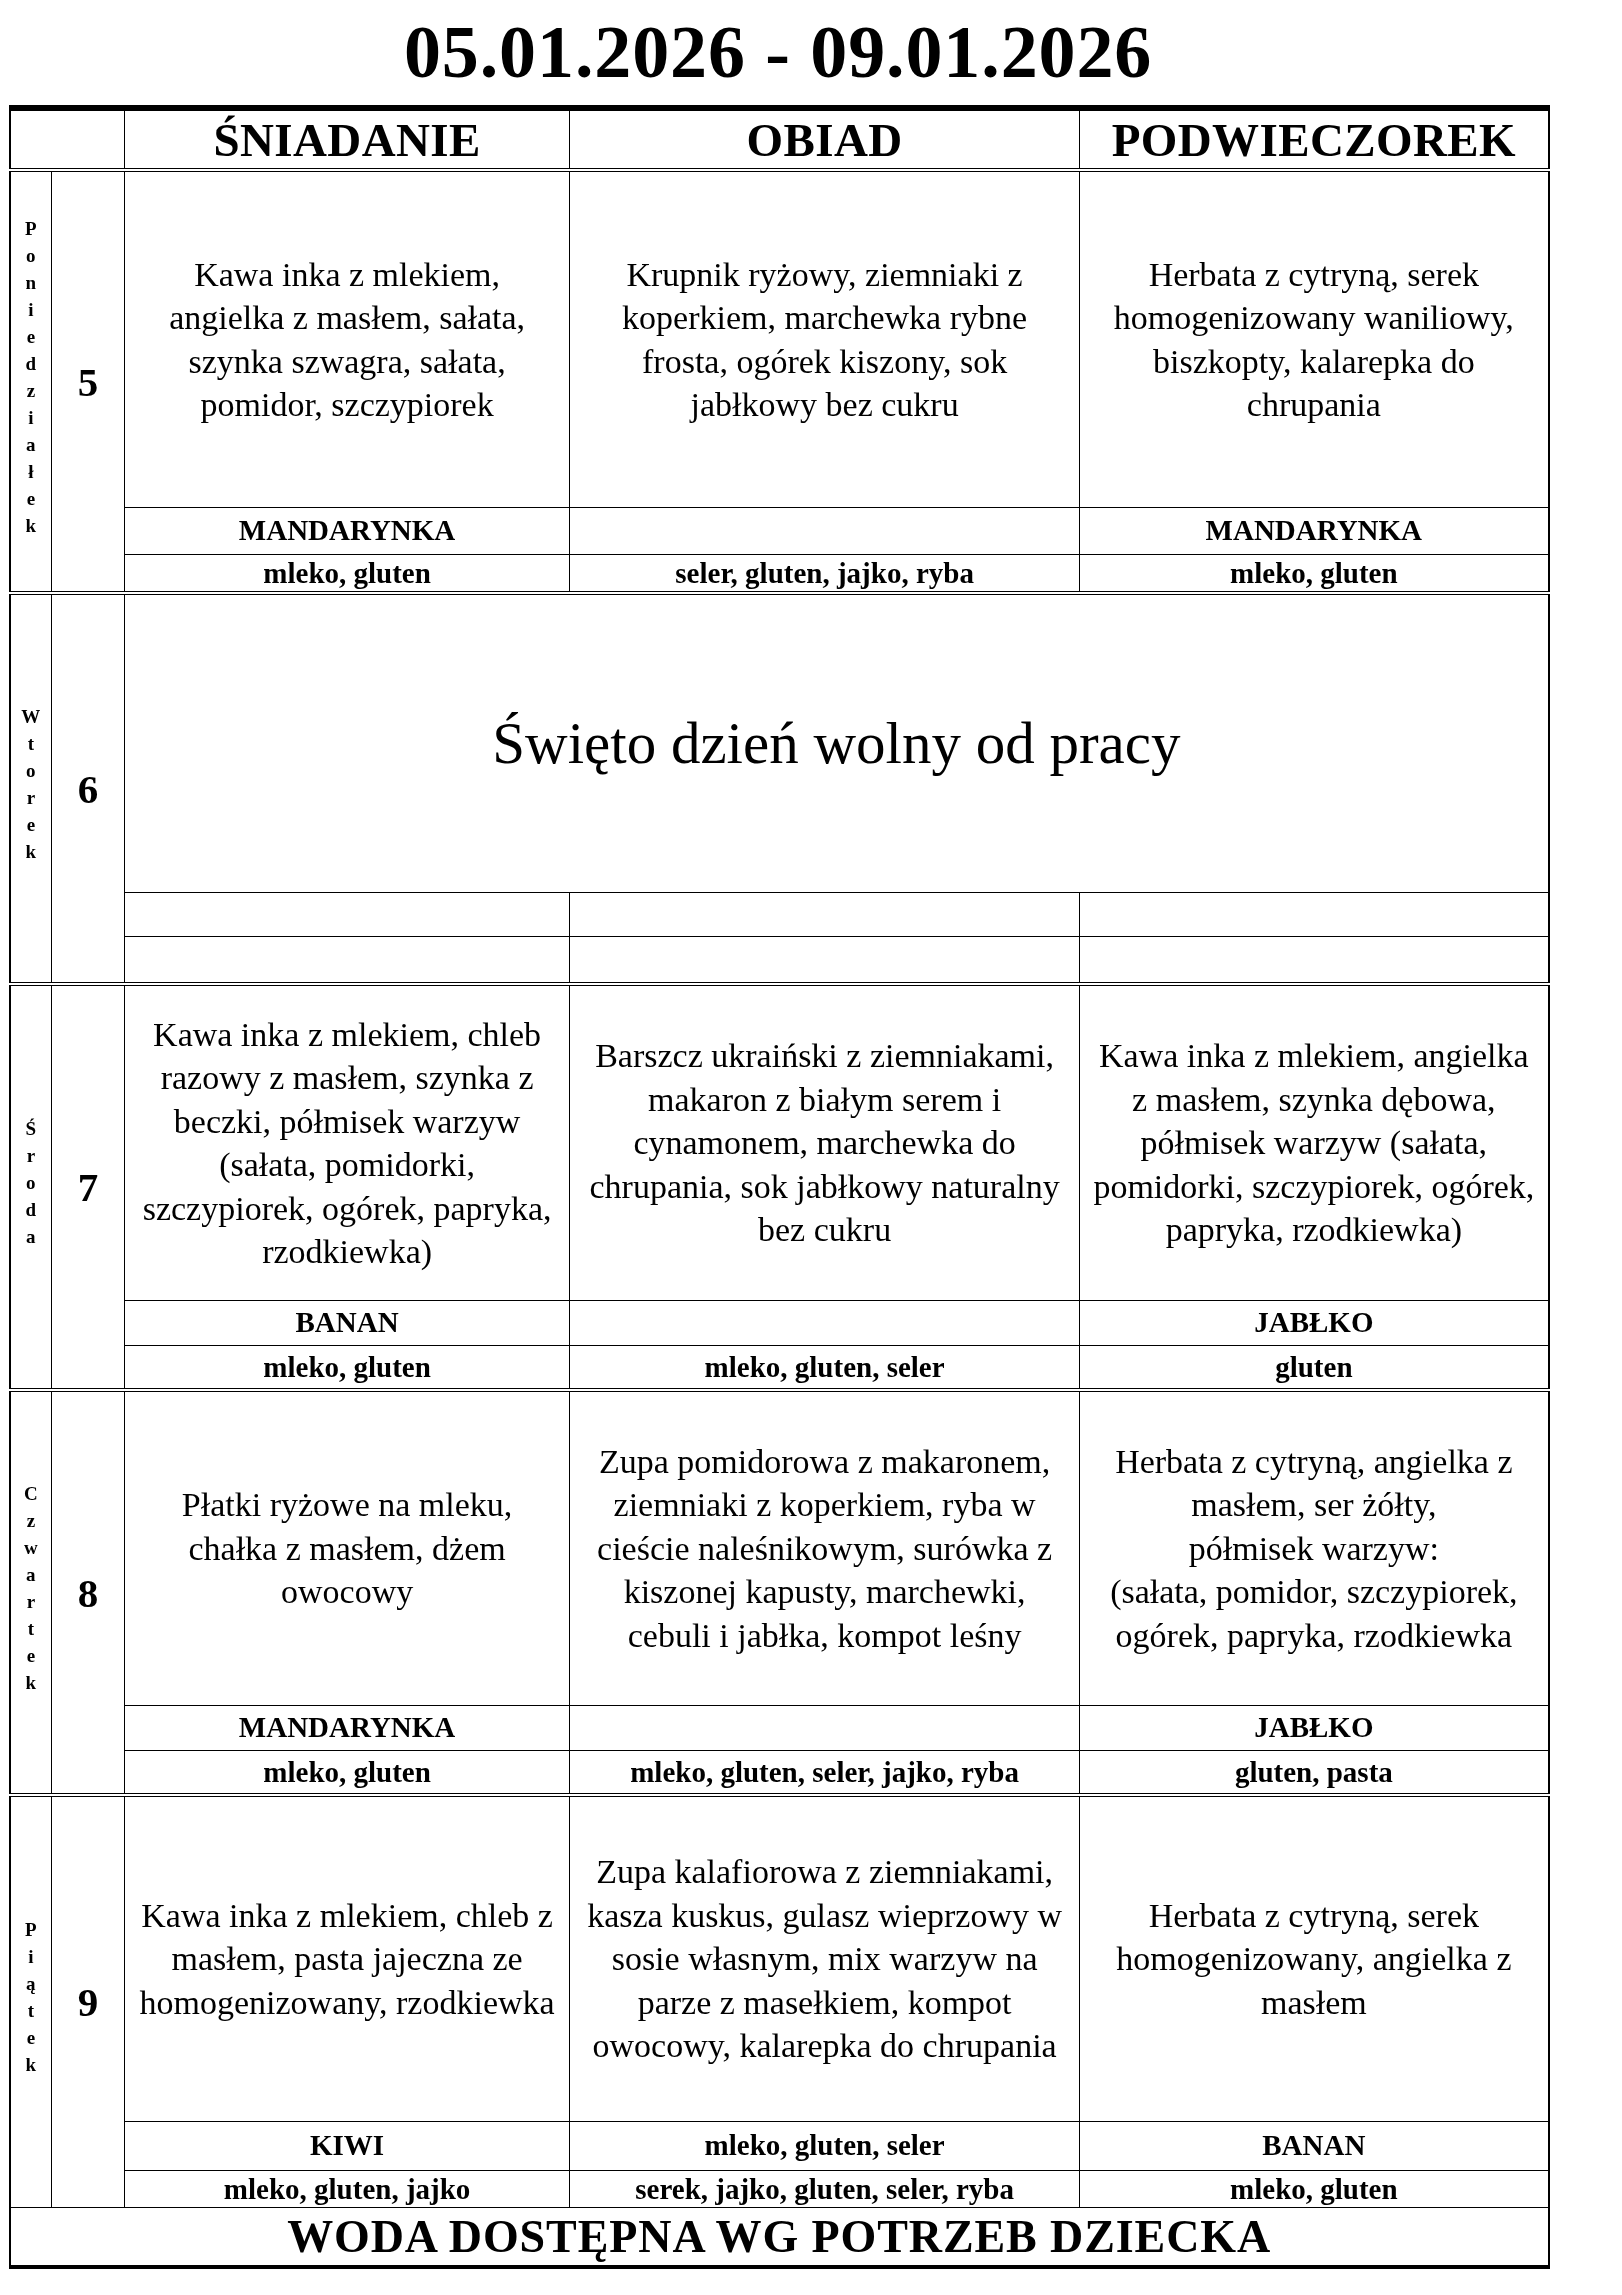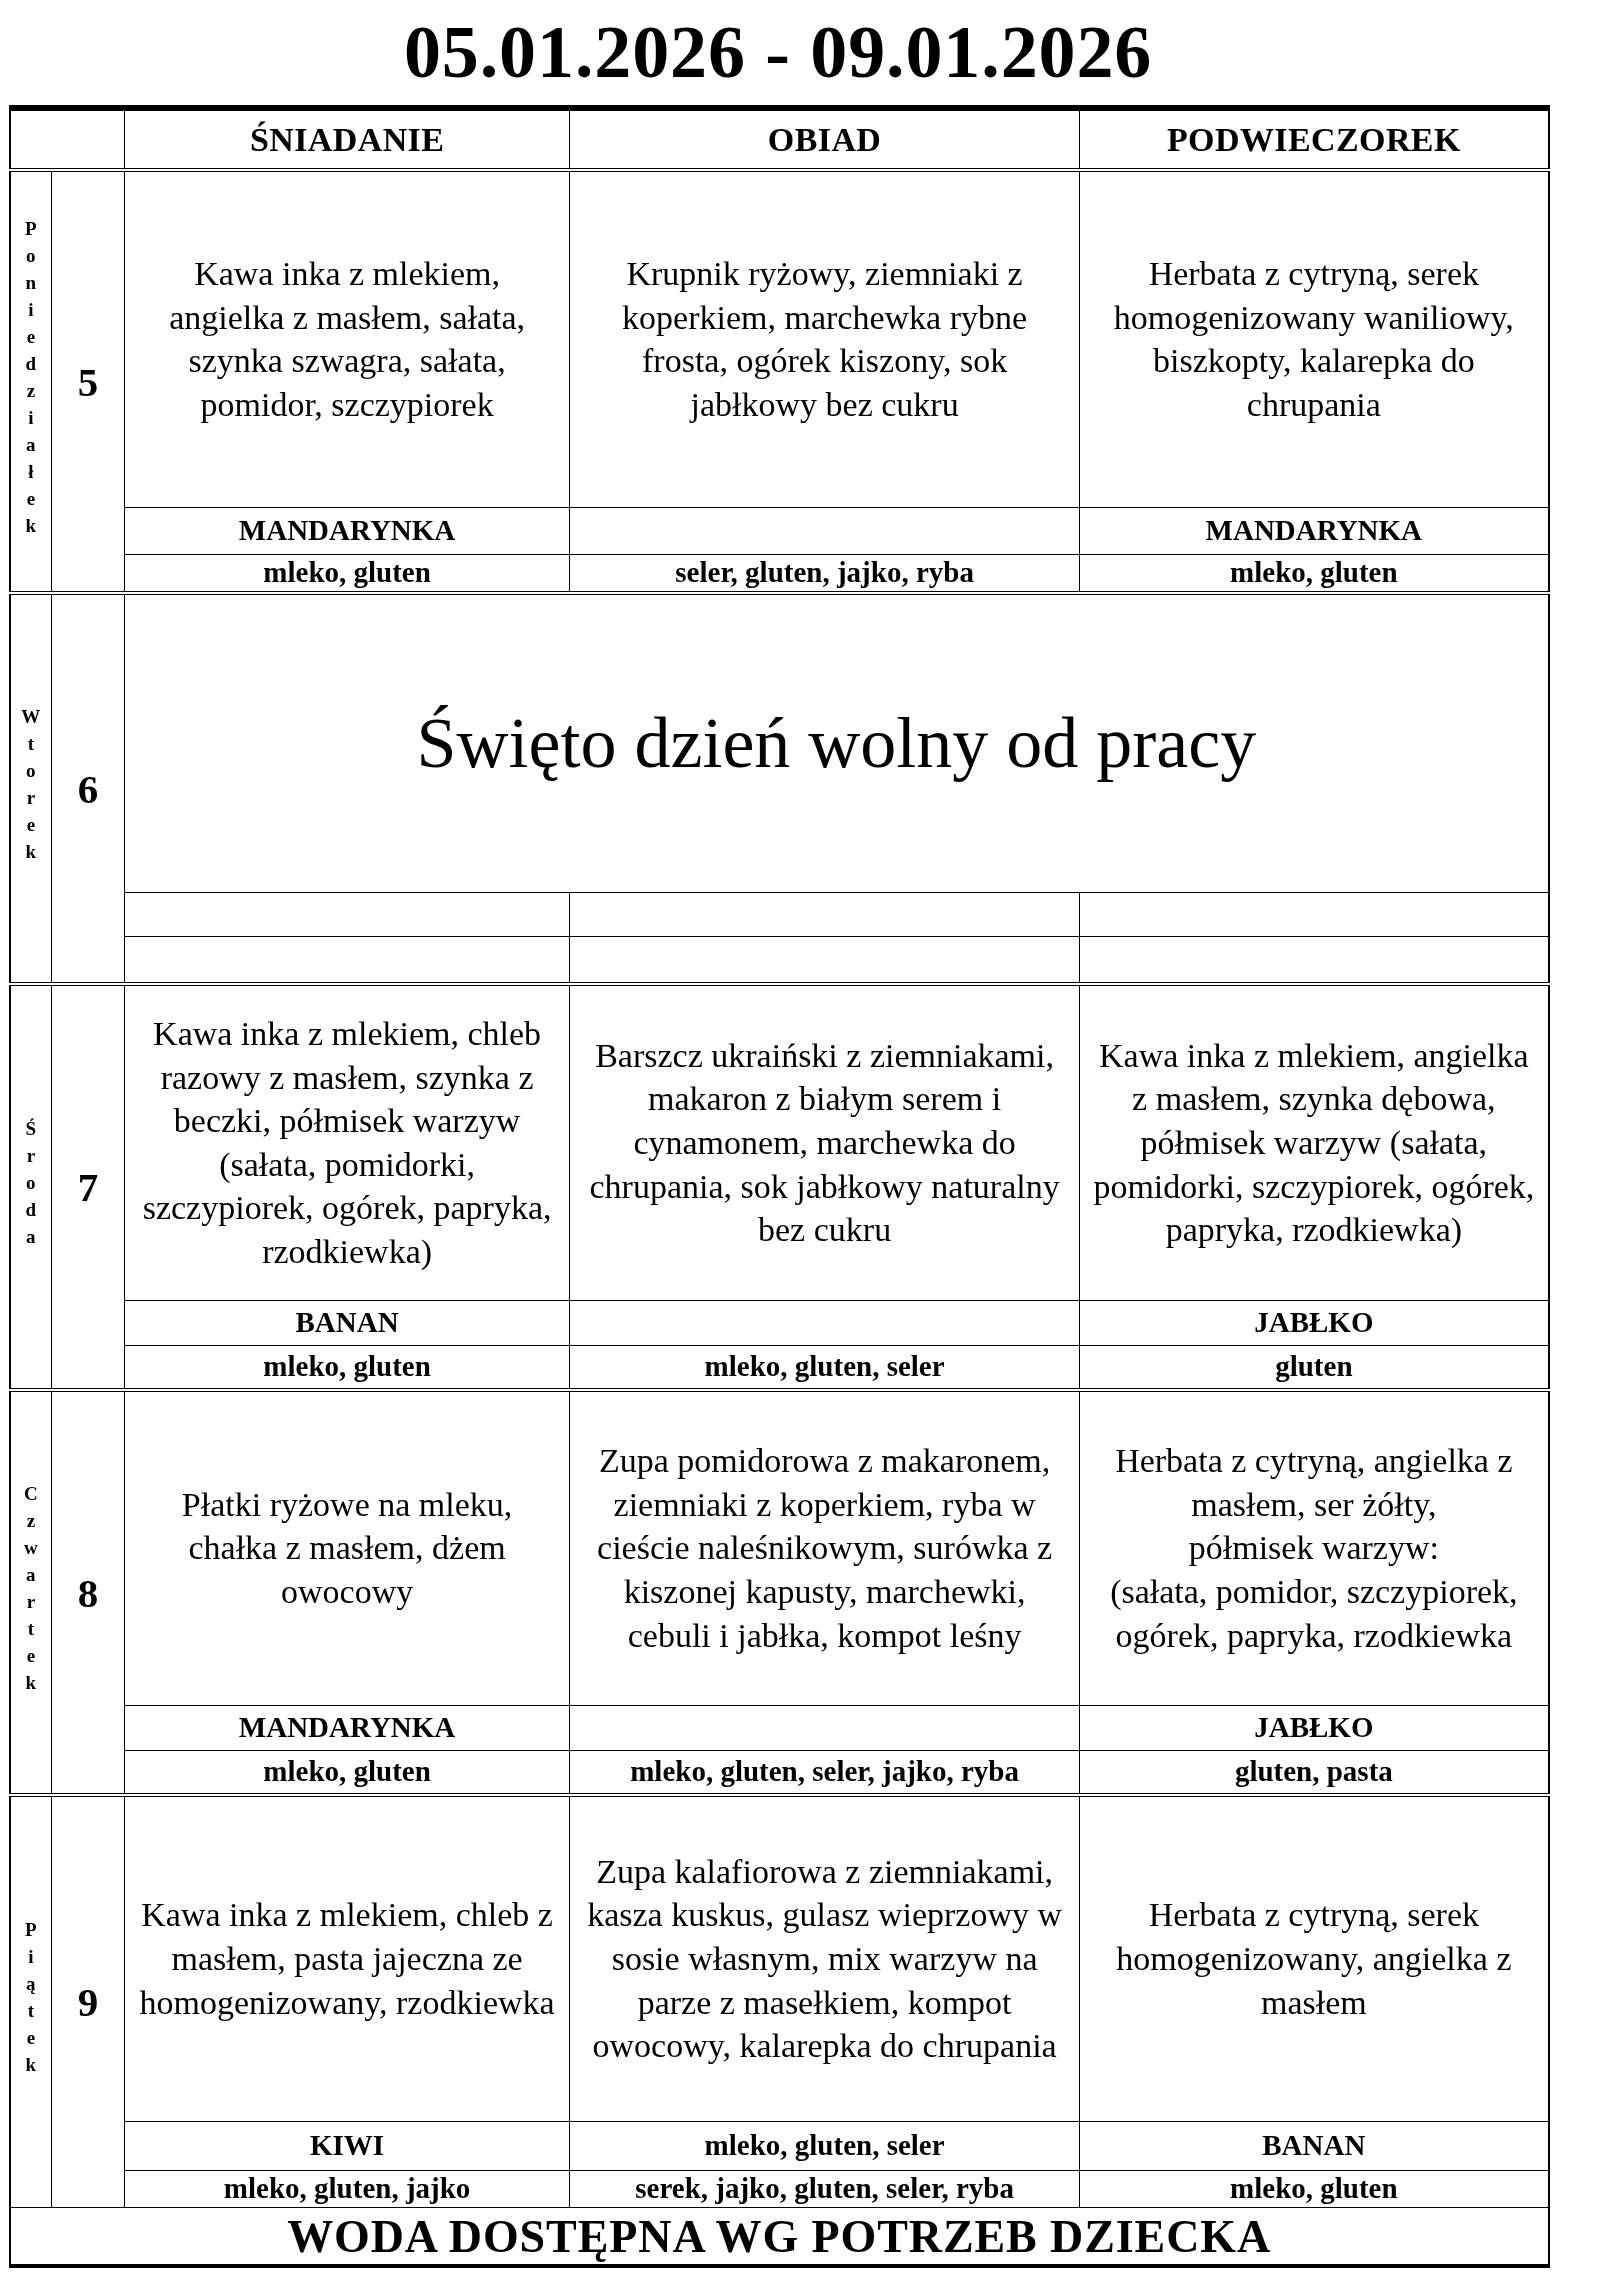--- a/index.html
+++ b/index.html
@@ -20,30 +20,30 @@
   table.menu {
     table-layout: fixed; border-collapse: collapse;
     width: 1539px; margin-left: 8.6px;
     border-left: 2.6px solid #000; border-right: 2.6px solid #000;
     border-top: 6px solid #000; border-bottom: 4.3px solid #000;
   }
   td { border: 1.7px solid #000; text-align: center; vertical-align: middle;
        padding: 1.7px 10.3px; overflow: hidden; }
   tr.day-start > td { border-top: 4.3px double #000; }
 
-  .header-cell { font-size: 34px; font-weight: 700; letter-spacing: 0.4px; }
+  .header-cell { font-size: 47px; font-weight: 700; letter-spacing: 0.4px; }
   .day-name-cell { padding: 0; }
   .day-name {
     display: inline-block;
     writing-mode: vertical-lr; text-orientation: upright;
     font-size: 19px; font-weight: 700; letter-spacing: 6px; line-height: 1;
   }
   .day-number { font-size: 41px; font-weight: 700; }
   .menu-cell { font-size: 34px; line-height: 1.28; white-space: pre-line; }
-  .holiday-cell { font-size: 72px; line-height: 1.1; }
+  .holiday-cell { font-size: 59px; line-height: 1.1; }
   .fruit-cell { font-size: 29px; font-weight: 700; margin-top: 8px; }
   .allergen-cell { font-size: 29px; font-weight: 700; }
   .footer-cell { font-size: 46px; font-weight: 700; letter-spacing: 0.9px; }
 
   tr.r-header { height: 62px; }
   tr.r-mon-main { height: 337px; } tr.r-mon-fruit { height: 47px; } tr.r-mon-all { height: 39px; }
   tr.r-tue-main { height: 299px; } tr.r-tue-fruit { height: 44px; } tr.r-tue-all { height: 48px; }
   tr.r-wed-main { height: 316px; } tr.r-wed-fruit { height: 45px; } tr.r-wed-all { height: 45px; }
   tr.r-thu-main { height: 315px; } tr.r-thu-fruit { height: 45px; } tr.r-thu-all { height: 45px; }
   tr.r-fri-main { height: 326px; } tr.r-fri-fruit { height: 49px; } tr.r-fri-all { height: 37px; }

